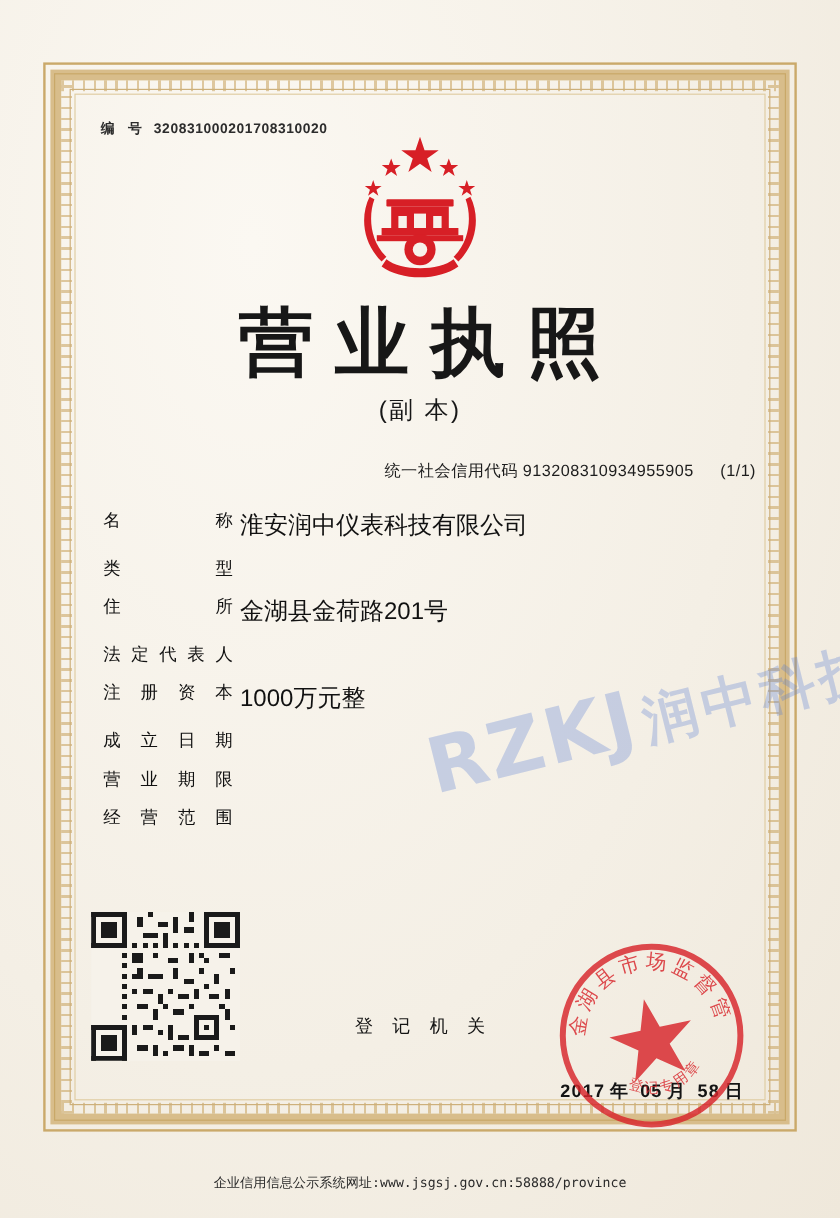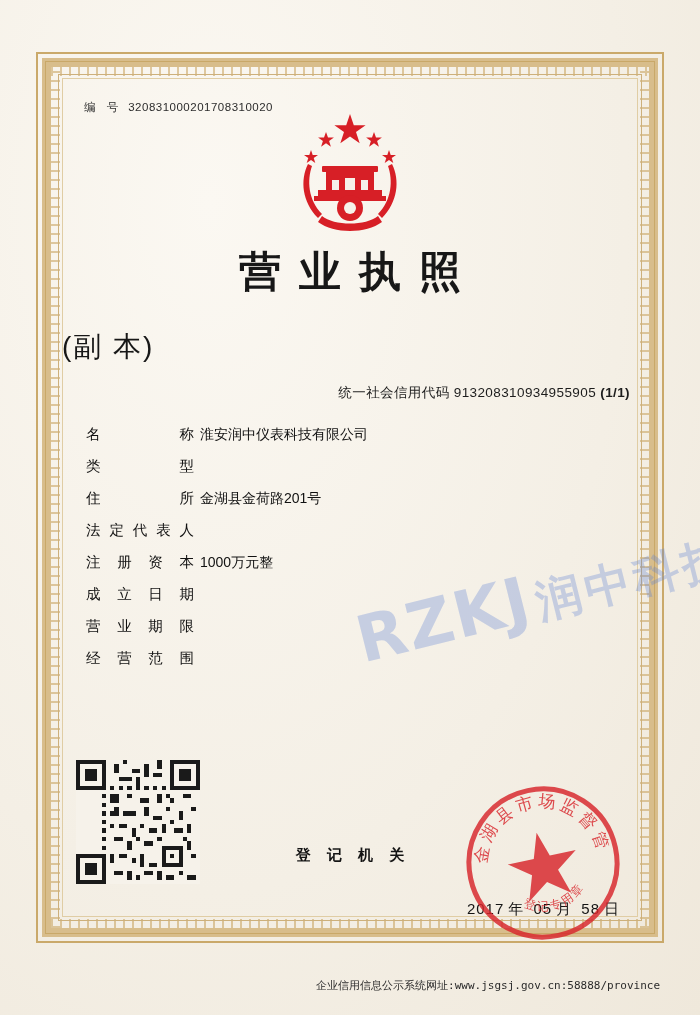--- a/index.html
+++ b/index.html
@@ -53,51 +53,53 @@
 
   .content{
     position:absolute;left:62px;top:78px;right:62px;bottom:98px;
   }
 
   .serial{
     position:absolute;left:22px;top:22px;
     font-size:11.5px;color:#2c2c2c;
     letter-spacing:.5px;
     font-family:"Liberation Sans", sans-serif;
+    font-weight:bold;
   }
   .serial .lbl{letter-spacing:4px;margin-right:6px;}
 
   
   .emblem{
     position:absolute;left:50%;top:30px;transform:translateX(-50%);
     width:144px;height:132px;
   }
 
   .title{
     position:absolute;left:0;right:0;top:166px;
     text-align:center;
     font-family:"DejaVu Sans","Liberation Sans",sans-serif;
-    font-size:42px;
+    font-size:62px;
     font-weight:bold;
     letter-spacing:18px;
     text-indent:18px;
     color:#171717;
   }
   .subtitle{
     position:absolute;left:0;right:0;top:250px;
-    font-size:28px;
+    text-align:center;
+    font-size:20px;
     color:#171717;
     letter-spacing:2px;
   }
   .credit-code{
     position:absolute;right:8px;top:306px;
     font-size:13.5px;color:#1d1d1d;
     letter-spacing:.4px;
   }
-  .credit-code .pages{font-weight:bold;}
+  .credit-code .pages{margin-left:18px;}
 
   
   .fields{
     position:absolute;left:24px;right:8px;top:346px;
     font-size:14.5px;color:#161616;
   }
   .row{
     display:flex;
     margin-bottom:11px;
     line-height:1.45;
@@ -105,21 +107,21 @@
   .row .k{
     width:108px;flex:0 0 108px;
     display:flex;justify-content:space-between;
     font-size:14.5px;
     color:#111;
   }
   .row .k span{display:inline-block;}
   .row .v{
     flex:1;
     padding-left:6px;
-    font-size:14px;
+    font-size:20px;
     color:#111;
   }
   .row.scope .v{line-height:1.65;text-align:justify;}
 
   
   .watermark{
     position:absolute;left:290px;top:480px;
     font-size:64px;font-weight:bold;
     color:#5b7fd4;
     opacity:.30;
@@ -134,38 +136,37 @@
   .qr{
     position:absolute;left:14px;top:682px;
     width:124px;height:124px;
   }
 
   .registrar{
     position:absolute;left:0;right:0;top:768px;
     text-align:center;
     font-size:15px;letter-spacing:6px;color:#141414;
     padding-left:6px;
-    font-weight:bold;
   }
   .date-line{
     position:absolute;right:16px;top:822px;
     font-size:15px;color:#141414;letter-spacing:1px;
   }
-  .date-line span{margin:0 2px;}
+  .date-line span{margin:0 2px;font-weight:bold;}
 
   
   .seal{
     position:absolute;right:10px;top:700px;
     width:170px;height:170px;
     opacity:.82;
   }
 
   .footer{
     position:absolute;left:40px;right:40px;bottom:22px;
-    display:flex;justify-content:flex-end;align-items:flex-end;
+    display:flex;justify-content:center;align-items:flex-end;
     font-size:11.5px;color:#2b2b2b;
   }
   .footer .left{font-family:"DejaVu Sans Mono","Liberation Mono",monospace;font-size:11px;}
   .footer .right{font-size:12px;letter-spacing:.5px;}
 </style>
 </head>
 <body>
 
 <div class="page">
 

